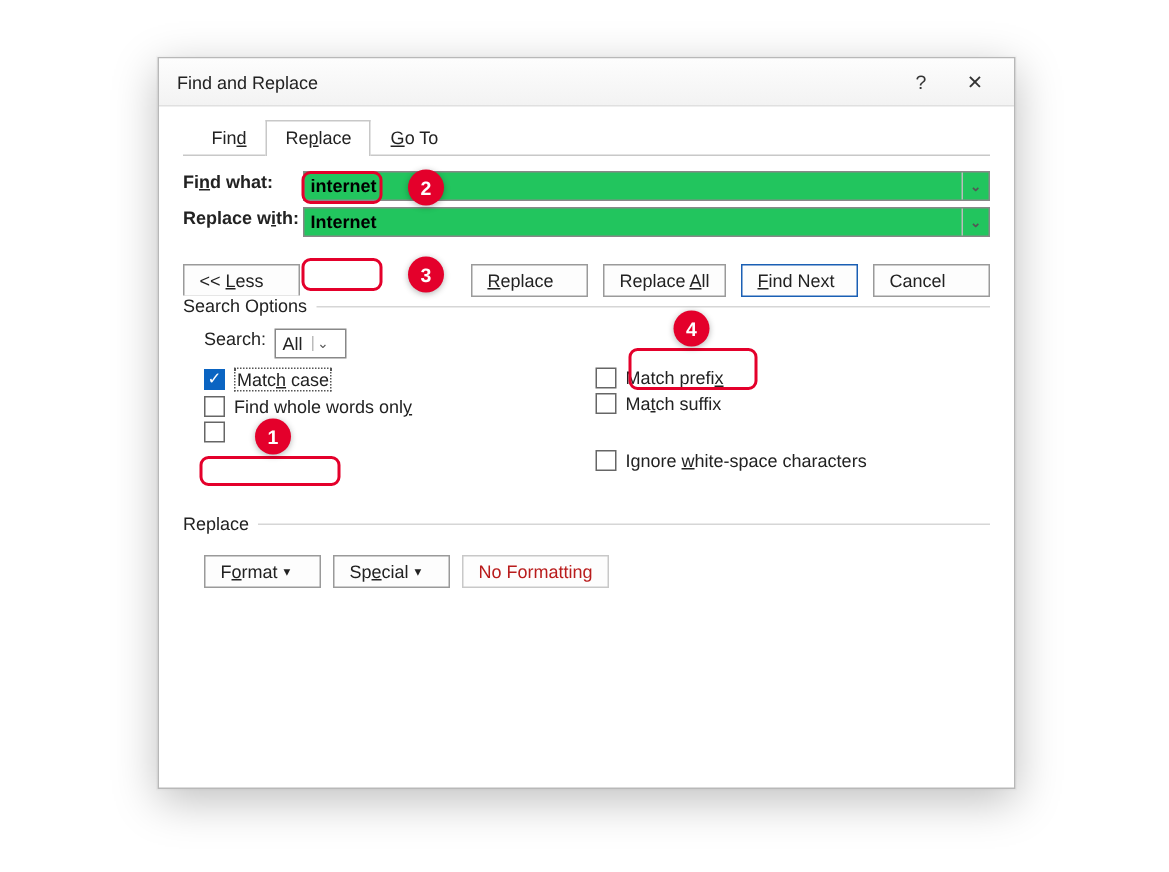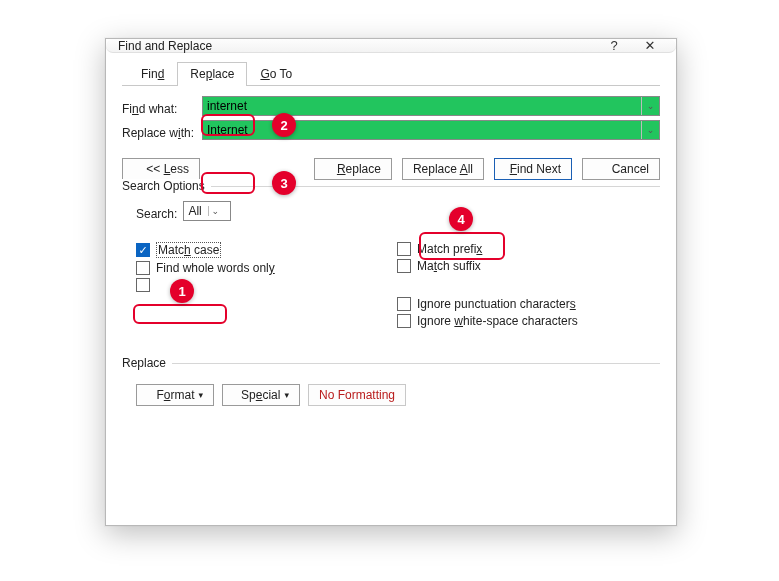--- a/index.html
+++ b/index.html
@@ -18,27 +18,26 @@
     position: absolute;
     left: 105px;
     top: 38px;
     width: 572px;
     height: 488px;
     background: #fff;
     border: 1px solid #b8b8b8;
     box-shadow: 0 8px 28px rgba(0,0,0,0.25), 0 0 0 1px rgba(0,0,0,0.02);
   }
   .titlebar {
-    height: 14px;
+    height: 32px;
     display: flex;
     align-items: center;
     padding: 0 8px 0 12px;
     border-bottom: 1px solid #e0e0e0;
     background: linear-gradient(#fdfdfd,#f3f3f3);
-    border-radius: 14px;
   }
   .titlebar .title { flex: 1; font-size: 12px; }
   .titlebar .btn {
     width: 36px; height: 24px;
     display: flex; align-items: center; justify-content: center;
     font-size: 13px; color: #333;
   }
   .content { padding: 8px 16px 12px 16px; }
   .tabs {
     display: flex;
@@ -53,21 +52,21 @@
     position: relative;
     top: 1px;
     background: transparent;
     cursor: default;
   }
   .tab .ul { text-decoration: underline; }
   .tab.active {
     border-color: #c8c8c8;
     background: #fff;
   }
-  .row { display: flex; align-items: flex-end; margin-bottom: 4px; }
+  .row { display: flex; align-items: flex-start; margin-bottom: 4px; font-weight: bold; }
   .lbl { width: 80px; }
   .lbl .ul { text-decoration: underline; }
   .inputbox {
     flex: 1;
     height: 20px;
     border: 1px solid #888;
     display: flex;
     align-items: center;
     background: #22c55e;
   }
@@ -87,21 +86,21 @@
     gap: 10px;
     margin: 16px 0 6px 0;
     align-items: center;
   }
   .spacer { flex: 1; }
   .wbtn {
     min-width: 78px;
     height: 22px;
     border: 1px solid #9a9a9a;
     background: #fdfdfd;
-    display: flex; align-items: center; justify-content: flex-end;
+    display: flex; align-items: center; justify-content: flex-start;
     padding: 0 10px;
     font: inherit;
     cursor: default;
     white-space: nowrap;
   }
   .wbtn.primary { border-color: #1a5fb4; }
   .wbtn .ul { text-decoration: underline; }
   .wbtn.disabled { color: #b91c1c; border-color: #c8c8c8; }
   .caret { margin-left: 4px; font-size: 9px; }
   .fieldset-title {
@@ -113,21 +112,21 @@
     margin: 0;
   }
   .fs-label {
     position: relative;
     top: -8px;
     background: #fff;
     padding-right: 6px;
     display: inline-block;
   }
   .search-opts { padding: 0 2px 4px 14px; }
-  .search-row { display: flex; align-items: flex-end; gap: 6px; margin-bottom: 18px; }
+  .search-row { display: flex; align-items: flex-start; gap: 6px; margin-bottom: 3px; }
   .select {
     height: 20px; border: 1px solid #888;
     display: flex; align-items: center;
     padding: 0 4px; min-width: 48px; background: #fff;
   }
   .select .drop {
     width: 14px; text-align: center; font-size: 9px; color: #555;
     border-left: 1px solid #bbb; margin-left: 6px;
   }
   .cols { display: flex; }
@@ -268,24 +267,20 @@
         <div class="col" id="right-col">
             <div class="chk">
               <span class="box"></span>
               <span><span>Match prefi<span class="ul">x</span></span></span>
             </div>
             <div class="chk">
               <span class="box"></span>
               <span><span>Ma<span class="ul">t</span>ch suffix</span></span>
             </div>
             <div style="height: 18px;"></div>
-            <div class="chk">
-              <span class="box"></span>
-              <span><span>Ignore punctuation character<span class="ul">s</span></span></span>
-            </div>
             <div class="chk">
               <span class="box"></span>
               <span><span>Ignore <span class="ul">w</span>hite-space characters</span></span>
             </div>
           </div>
       </div>
     </div>
 
     <div class="replace-section">
       <div class="fieldset-title">

